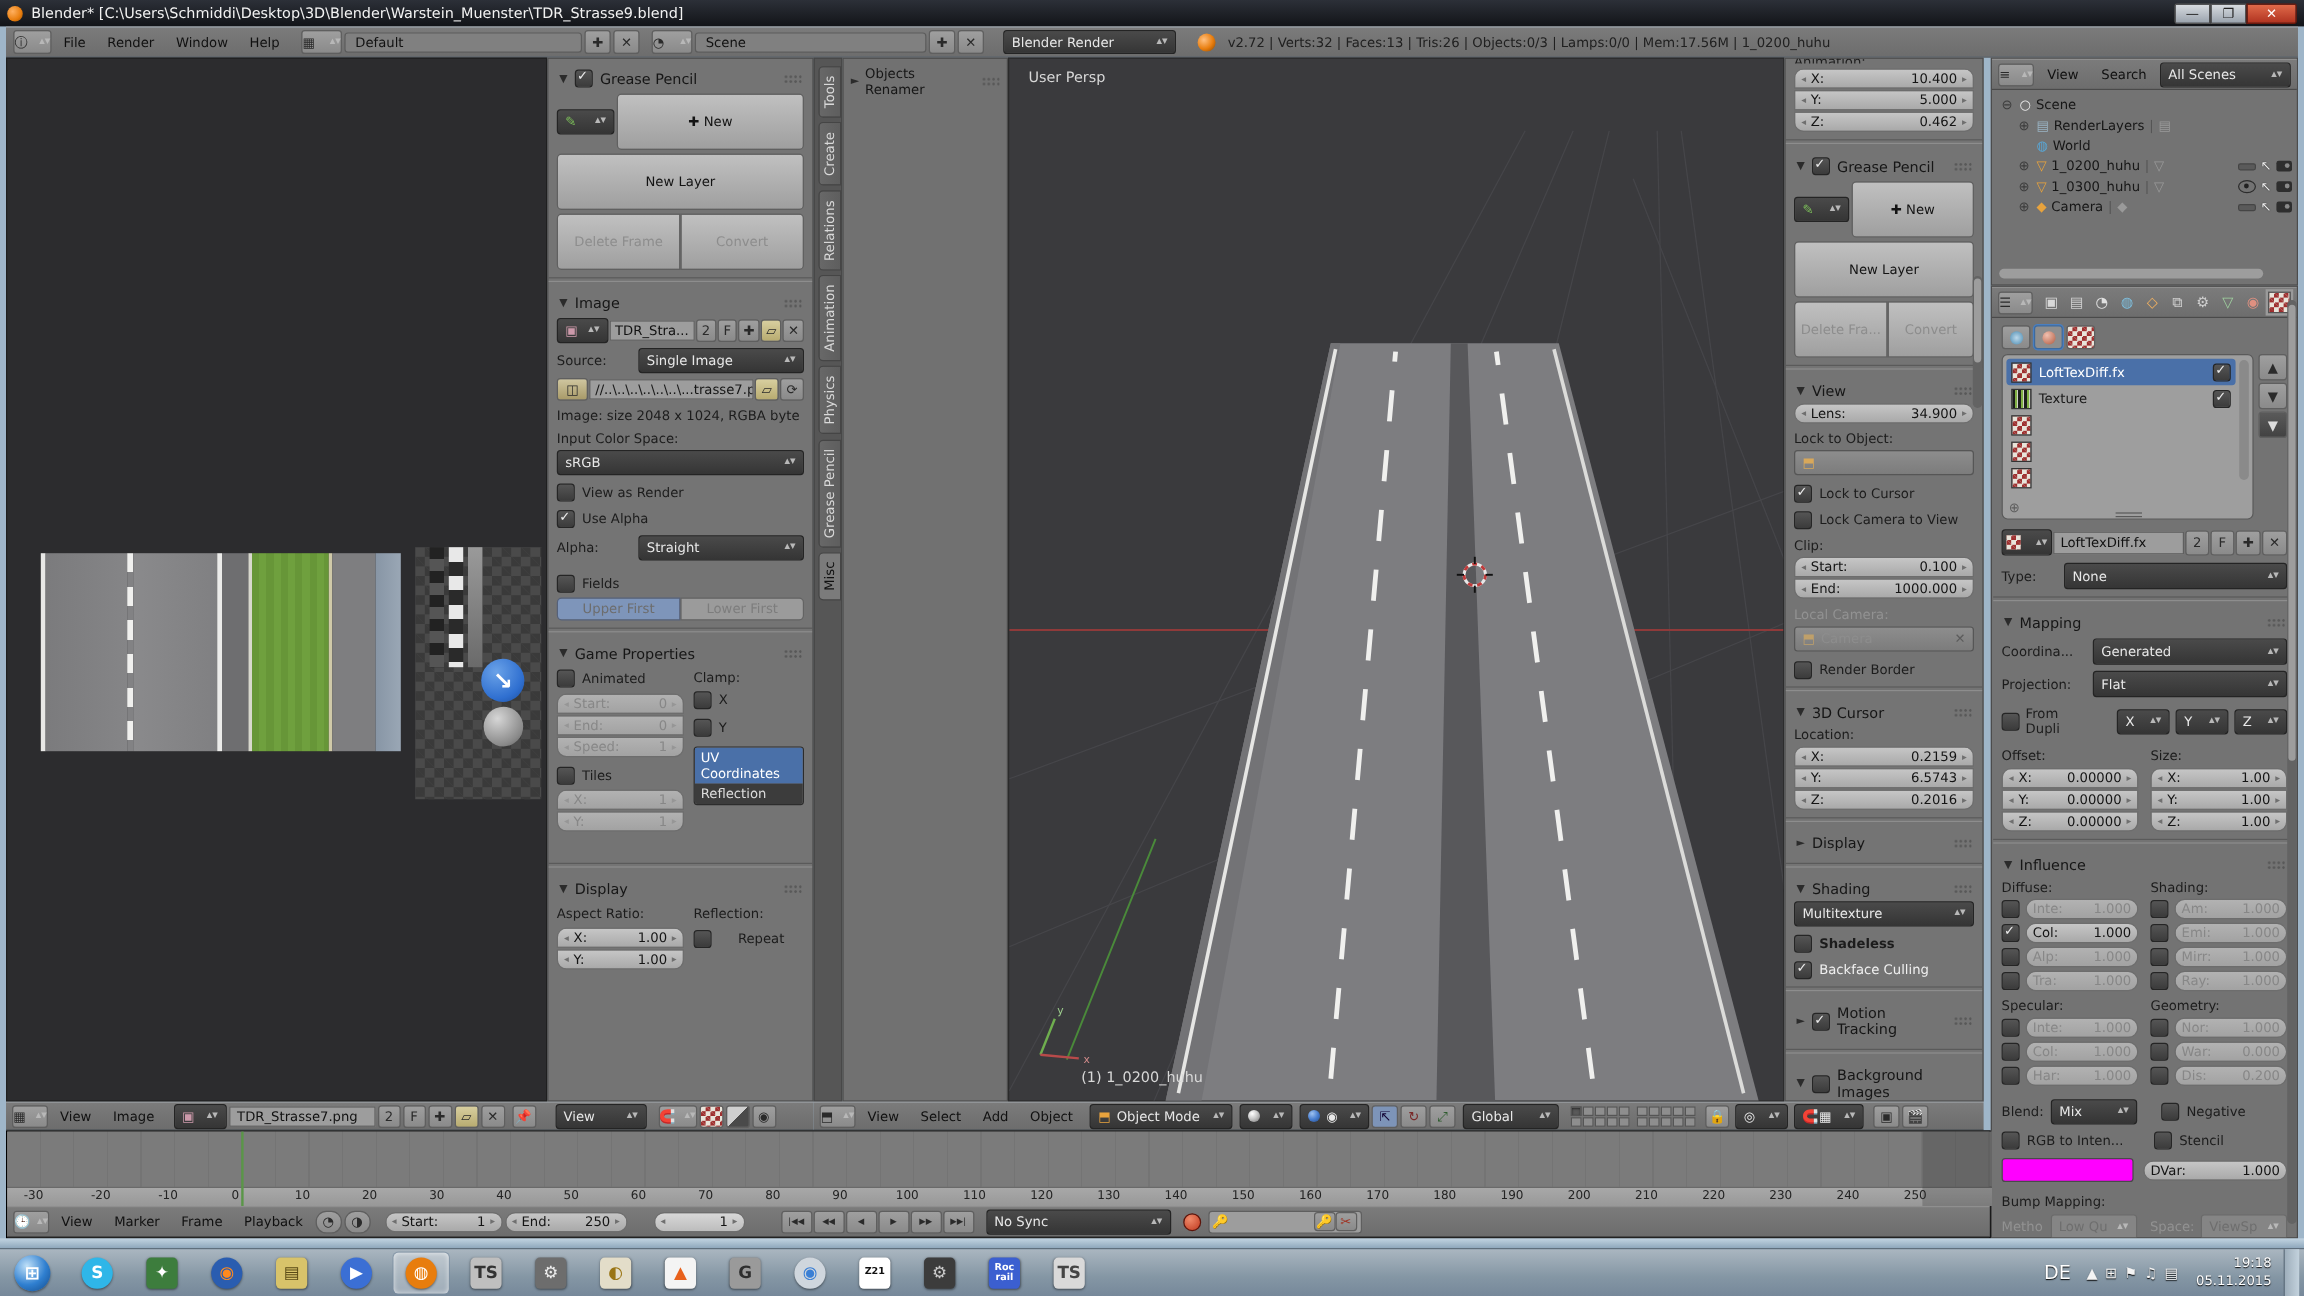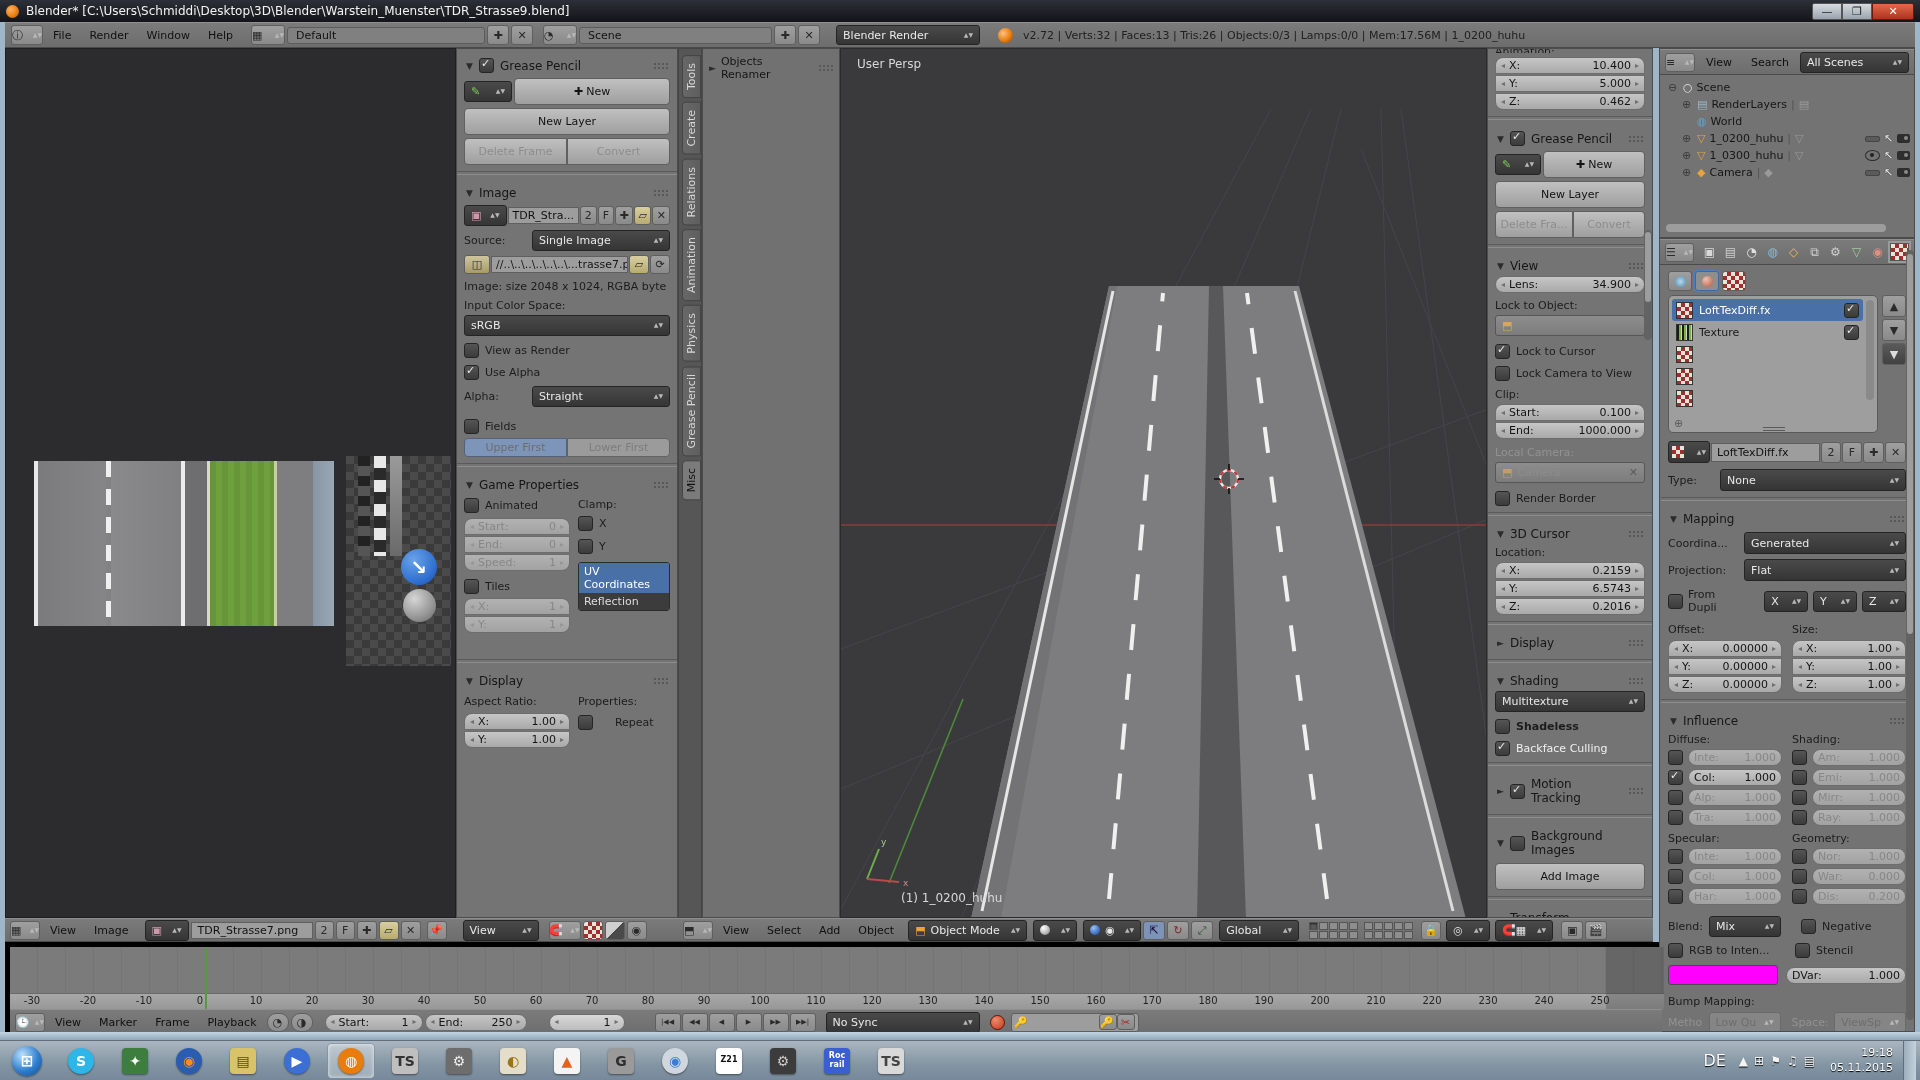--- a/index.html
+++ b/index.html
@@ -13,21 +13,21 @@
   .dd{background:linear-gradient(#4a4a4a,#353535);border:1px solid #242424;border-radius:3px;color:#e8e8e8;
      display:flex;align-items:center;padding:1px 6px;gap:5px;}
   .ud{margin-left:auto;color:#b8b8b8;font-size:6px;line-height:.75;display:flex;flex-direction:column;}
   .num{display:flex;align-items:center;background:linear-gradient(#c6c6c6,#a9a9a9);border:1px solid #6d6d6d;
      border-radius:9px;padding:1px 5px;gap:4px;color:#141414;}
   .num .ar{color:#6f6f6f;font-size:8px;line-height:1;}
   .num .nv{margin-left:auto;}
   .num.dis{background:linear-gradient(#b2b2b2,#a2a2a2);color:#878787;}
   .num.dis .ar{color:#969696;}
   .btn{background:linear-gradient(#c0c0c0,#9f9f9f);border:1px solid #606060;border-radius:4px;
-     text-align:center;padding:6px 4px;color:#131313;}
+     text-align:center;padding:16px 4px;color:#131313;}
   .btn.dis{color:#8d8d8d;}
   .chk{width:13px;height:13px;border-radius:3px;background:linear-gradient(#555,#3b3b3b);
      border:1px solid #252525;position:relative;flex:none;display:inline-block;}
   .chk.on::after{content:"✓";position:absolute;left:1px;top:-2px;color:#ececec;font-size:11px;}
   .phead{display:flex;align-items:center;gap:6px;padding:5px 2px 3px 2px;color:#161616;font-size:12px;}
   .tri{font-size:9px;color:#2b2b2b;}
   .gripdots{margin-left:auto;width:15px;height:8px;background-image:radial-gradient(#585858 1px,transparent 1.2px);background-size:4px 4px;}
   .sep{height:2px;border-top:1px solid #5a5a5a;border-bottom:1px solid #8d8d8d;margin:6px -7px;}
   .lab{color:#1c1c1c;}
   .lab.dim{color:#929292;}
@@ -293,21 +293,21 @@
             <span class="ar">▸</span>
           </div>
         <div class="num" style="border-radius:0 0 8px 8px;margin-top:1px;">
           <span class="ar">◂</span>
             <span class="nl">Y:</span>
             <span class="nv">1.00</span>
             <span class="ar">▸</span>
           </div>
       </div>
       <div style="flex:1;">
-        <div class="lab" style="margin:4px 0 7px;">Properties:</div>
+        <div class="lab" style="margin:4px 0 7px;">Reflection:</div>
         <div class="row" style="gap:22px;">
           <span class="chk"></span>
             <span class="lab">Repeat</span>
         </div>
       </div>
     </div>
   </div>
 
   <div class="abs" id="tabstrip" style="left:678px;top:48px;width:24px;height:870px;background:#565656;border:1px solid #454545;display:flex;flex-direction:column;align-items:flex-end;padding-top:4px;">
       <div class="vtab">Tools</div>
@@ -1003,21 +1003,21 @@
       <span class="dd" style="width:62px;height:17px;background:#858585;color:#6e6e6e;border-color:#6a6a6a;">
           <span>ViewSp</span>
           <span class="ud">▲▼</span>
         </span>
     </div>
   </div>
   <div class="vscroll" style="left:1906px;top:250px;width:8px;height:770px;">
       <i style="top:4px;height:380px;"></i>
     </div>
 
-  <div class="abs" style="left:5px;top:942px;width:1654px;height:90px;border:5px solid #000000;background:#7b7b7b;">
+  <div class="abs" style="left:5px;top:942px;width:1654px;height:90px;border:1px solid #000000;background:#7b7b7b;">
     <div class="abs" style="left:0;top:0;width:1654px;height:46px;
          background:repeating-linear-gradient(90deg,#7b7b7b 0 27px,#747474 27px 28px);"></div>
     <div class="abs" id="ruler" style="left:0;top:46px;width:1654px;height:16px;background:linear-gradient(#a8a8a8,#989898);border-top:1px solid #6a6a6a;">
         <span class="tick" style="left: 22px;">-30</span>
         <span class="tick" style="left: 78px;">-20</span>
         <span class="tick" style="left: 134px;">-10</span>
         <span class="tick" style="left: 190px;">0</span>
         <span class="tick" style="left: 246px;">10</span>
         <span class="tick" style="left: 302px;">20</span>
         <span class="tick" style="left: 358px;">30</span>

